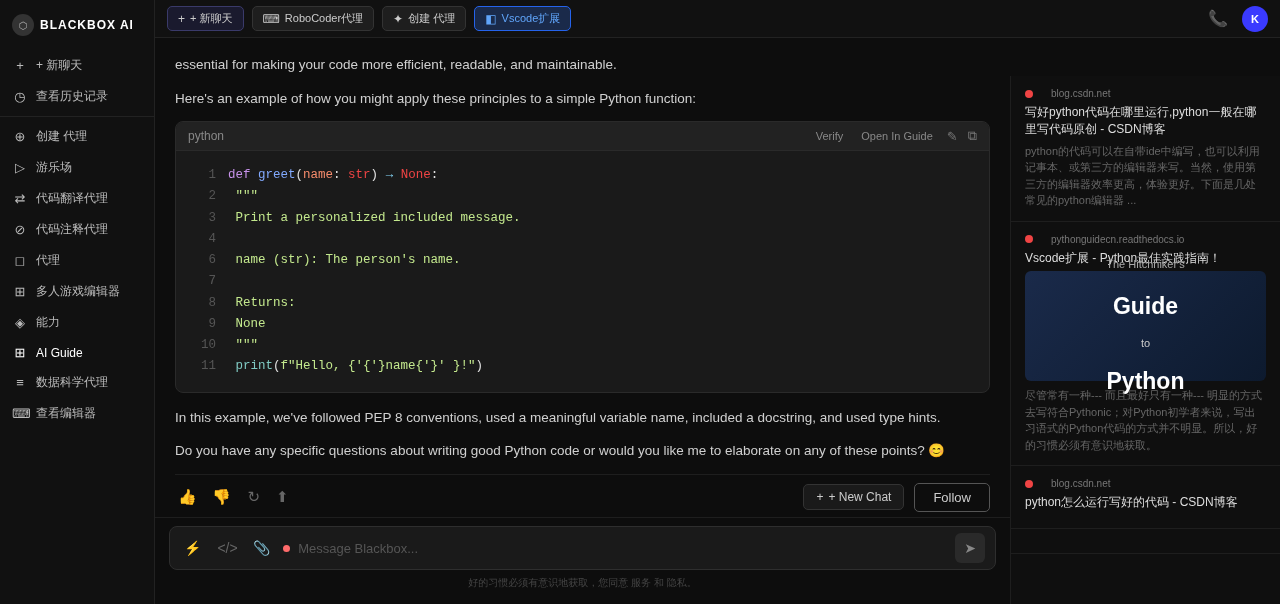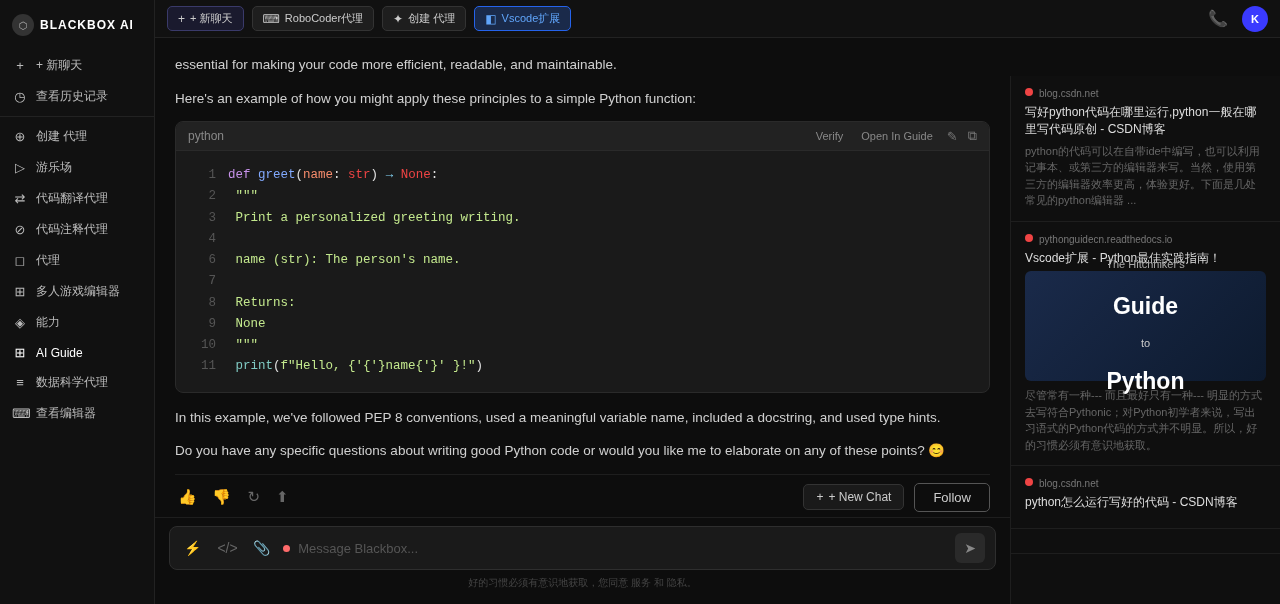--- a/index.html
+++ b/index.html
@@ -297,21 +297,22 @@
     }
     .right-panel::-webkit-scrollbar { width: 3px; }
     .right-panel::-webkit-scrollbar-thumb { background: #2a2a2a; }
 
     .rp-card {
       padding: 12px 14px;
       border-bottom: 1px solid #1e1e1e;
     }
     .rp-source {
       display: flex;
-      gap: 6px;
+      align-items: center;
+      gap: 18px;
       margin-bottom: 5px;
     }
     .rp-dot {
       width: 8px; height: 8px;
       border-radius: 50%;
       background: #ef4444;
       flex-shrink: 0;
     }
     .rp-domain {
       font-size: 10px;
@@ -448,21 +449,21 @@
           <div class="code-actions">
             <button class="code-action-btn">Verify</button>
             <button class="code-action-btn">Open In Guide</button>
             <button class="code-icon-btn">✎</button>
             <button class="code-icon-btn">⧉</button>
           </div>
         </div>
         <div class="code-body">
           <div><span class="line-num">1</span><span class="kw">def</span> <span class="fn">greet</span>(<span class="param">name</span>: <span class="type-hint">str</span>) <span class="arrow">→</span> <span class="type-hint">None</span>:</div>
           <div><span class="line-num">2</span><span class="string">    """</span></div>
-          <div><span class="line-num">3</span><span class="string">    Print a personalized greeting writing.</span></div>
+          <div><span class="line-num">3</span><span class="string">    Print a personalized included message.</span></div>
           <div><span class="line-num">4</span></div>
           <div><span class="line-num">6</span><span class="string">        name (str): The person's name.</span></div>
           <div><span class="line-num">7</span></div>
           <div><span class="line-num">8</span><span class="string">    Returns:</span></div>
           <div><span class="line-num">9</span><span class="string">        None</span></div>
           <div><span class="line-num">10</span><span class="string">    """</span></div>
           <div><span class="line-num">11</span>    <span class="builtin">print</span>(<span class="fstring">f"Hello, {'{'}name{'}'  }!"</span>)</div>
         </div>
       </div>
 

